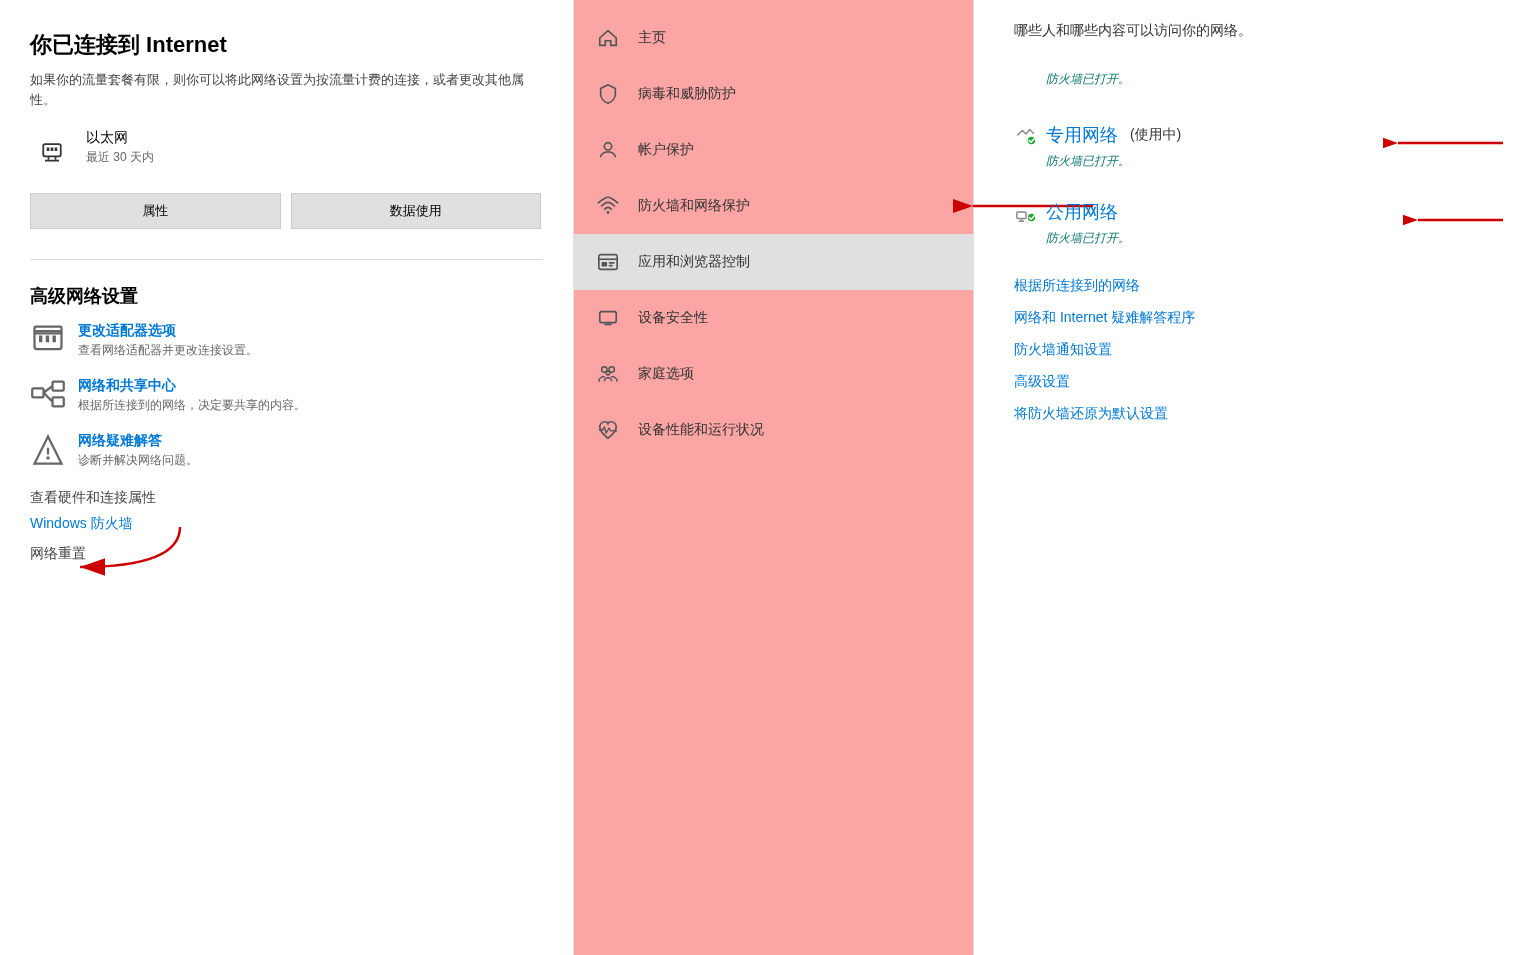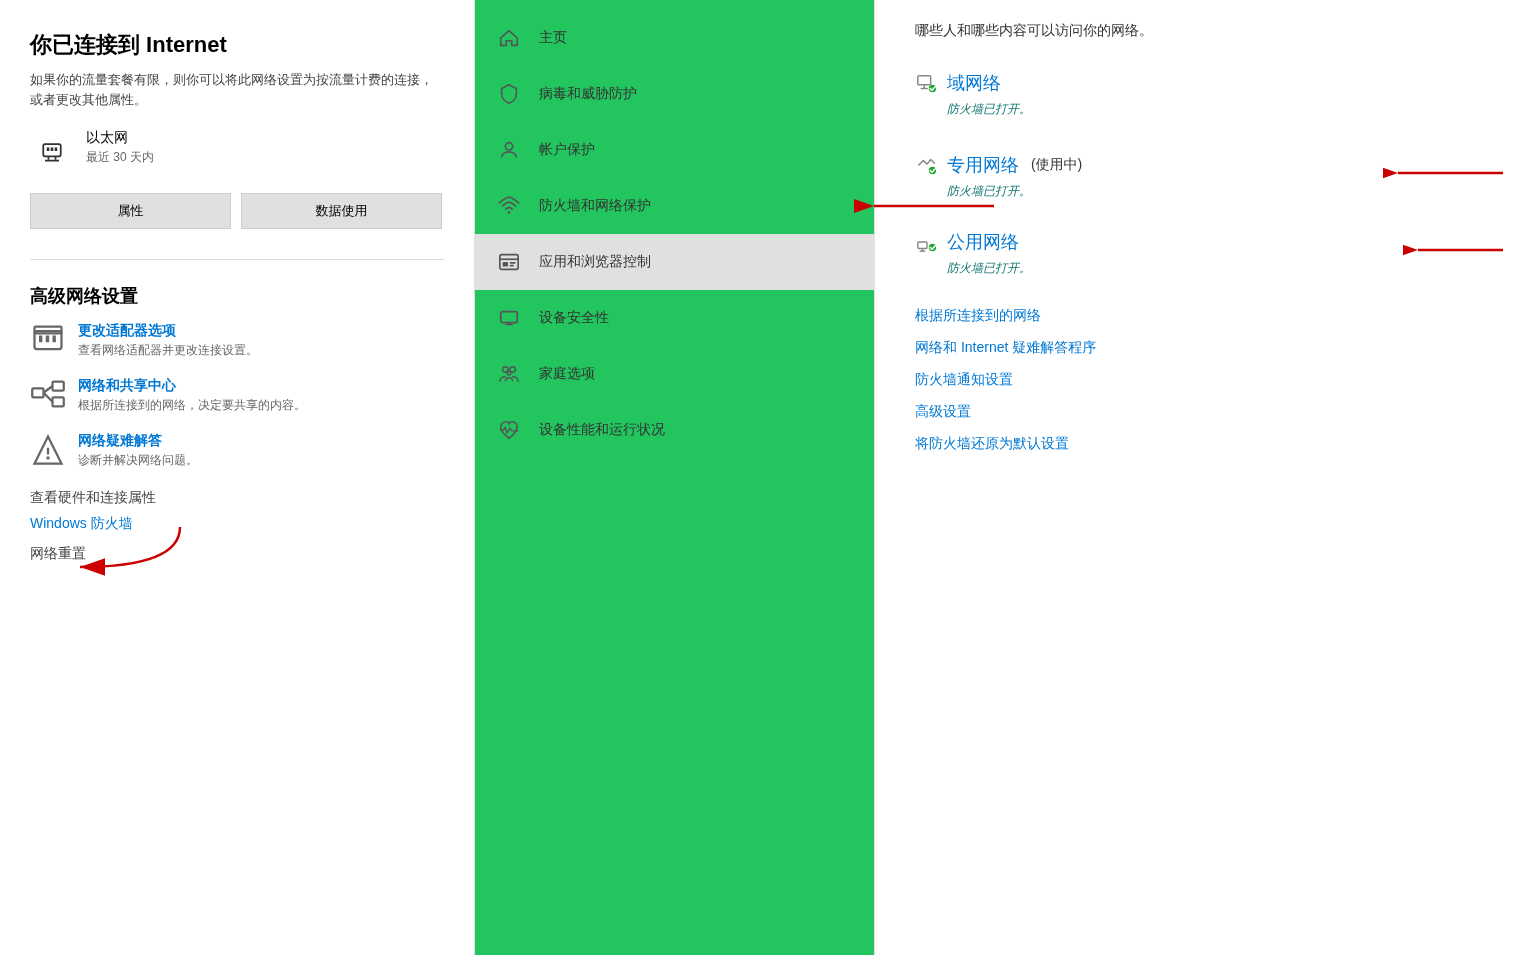--- a/index.html
+++ b/index.html
@@ -7,21 +7,21 @@
       font-family: "Microsoft YaHei", "PingFang SC", "SimHei", sans-serif;
       background: #fff;
       display: flex;
       width: 1523px;
       min-height: 955px;
       overflow: hidden;
     }
 
     
     .left-panel {
-      width: 475px;
+      width: 574px;
       padding: 30px 30px 30px 30px;
       background: #fff;
       border-right: 1px solid #e0e0e0;
       flex-shrink: 0;
     }
 
     .left-panel .title {
       font-size: 22px;
       font-weight: 600;
       color: #000;
@@ -127,21 +127,21 @@
       cursor: pointer;
     }
 
     .bottom-links {
       margin-top: 20px;
     }
 
     
     .middle-panel {
       width: 400px;
-      background: #22c55e;
+      background: #fca5a5;
       border-right: 1px solid #e0e0e0;
       flex-shrink: 0;
       padding-top: 10px;
     }
 
     .nav-item {
       display: flex;
       align-items: center;
       padding: 14px 20px;
       cursor: pointer;
@@ -442,32 +442,20 @@
       </svg>
     </div>
     <span class="nav-label">设备性能和运行状况</span>
   </div>
 </div>
 
 <div class="right-panel">
   <p class="intro-text">哪些人和哪些内容可以访问你的网络。</p>
 
   <div class="network-type-block">
-    <div class="network-type-header">
-      <div class="status-icon">
-        <svg width="22" height="22" viewBox="0 0 24 24" fill="none">
-          <rect x="2" y="4" width="14" height="10" rx="1" stroke="#888" stroke-width="1.6" fill="none"></rect>
-          <line x1="9" y1="14" x2="9" y2="18" stroke="#888" stroke-width="1.6"></line>
-          <line x1="5" y1="18" x2="13" y2="18" stroke="#888" stroke-width="1.6"></line>
-          <circle cx="18" cy="18" r="4" fill="#22a832"></circle>
-          <polyline points="15.5,18 17.5,20 21,16" stroke="white" stroke-width="1.6" fill="none" stroke-linecap="round" stroke-linejoin="round"></polyline>
-        </svg>
-      </div>
-      <h2 class="active-link">域网络</h2>
-    </div>
     <p>防火墙已打开。</p>
   </div>
 
   <div class="network-type-block" style="position:relative;margin-top:35px;">
     <div class="network-type-header">
       <div class="status-icon">
         <svg width="22" height="22" viewBox="0 0 24 24" fill="none">
           <path d="M3 12L8 7L12 11L16 6L20 10" stroke="#888" stroke-width="1.6" fill="none" stroke-linecap="round" stroke-linejoin="round"></path>
           <circle cx="18" cy="18" r="4" fill="#22a832"></circle>
           <polyline points="15.5,18 17.5,20 21,16" stroke="white" stroke-width="1.6" fill="none" stroke-linecap="round" stroke-linejoin="round"></polyline>

